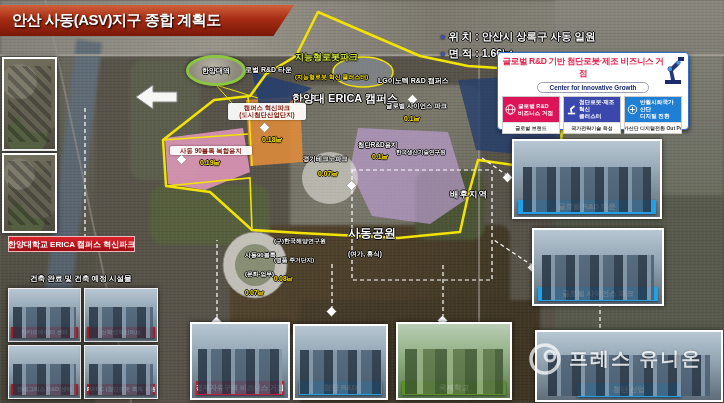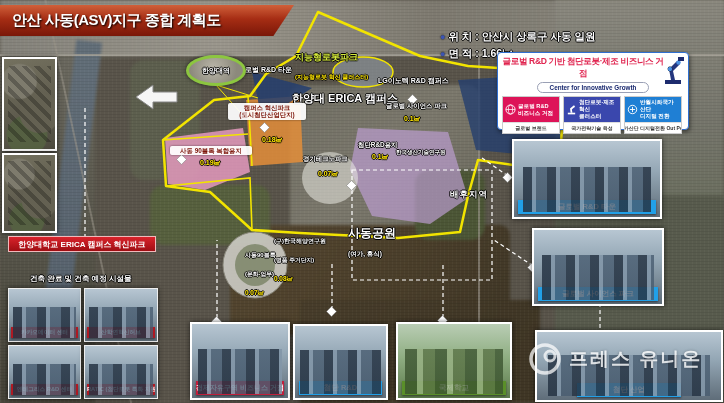--- a/index.html
+++ b/index.html
@@ -63,21 +63,21 @@
   .photo-green{background:linear-gradient(180deg,#b9cdb4 0%,#8fae82 45%,#5d7a4d 100%);}
   .photo-green::after{background:repeating-linear-gradient(90deg,rgba(60,84,48,.8) 0 12px,rgba(150,175,130,.85) 12px 18px,rgba(90,115,70,.8) 18px 30px);}
   .sat{background:radial-gradient(circle at 30% 25%,#7e7b6d 0 22%,transparent 24%),
         radial-gradient(circle at 70% 60%,#646152 0 30%,transparent 32%),
         radial-gradient(circle at 45% 85%,#556042 0 24%,transparent 26%),
         linear-gradient(160deg,#74715f,#5a574a 70%,#4c4a3e);}
   .sat::after{background:repeating-linear-gradient(45deg,rgba(0,0,0,.25) 0 4px,transparent 4px 9px);top:8%;left:8%;right:8%;bottom:8%;}
   .plabel{position:absolute;left:4px;right:4px;bottom:3px;color:#fff;font-weight:bold;text-align:center;
           padding:2px 0;font-size:7.5px;box-shadow:0 1px 2px rgba(0,0,0,.5);white-space:nowrap;overflow:hidden;}
   
-  #erica-banner{left:8px;top:236px;width:148px;height:16px;background:linear-gradient(180deg,#d9232b,#9f0e13);
+  #erica-banner{left:8px;top:236px;width:127px;height:16px;background:linear-gradient(180deg,#d9232b,#9f0e13);
     border:1px solid #f0b9bb;color:#fff;font-size:8px;font-weight:bold;display:flex;align-items:center;justify-content:center;white-space:nowrap;}
   #facilities-title{left:30px;top:274px;font-size:7.6px;}
   #fac-grid{left:8px;top:288px;width:153px;display:grid;grid-template-columns:73px 74px;gap:3px;}
   .fac{position:relative;height:54px;border:1px solid #eee;}
   .fac .plabel{font-size:5.7px;background:rgba(178,20,30,.95);left:2px;right:2px;padding:1.5px 0;}
   
   #station{left:186px;top:55px;width:60px;height:31px;border:3px solid #8cc63f;border-radius:50%;
     background:radial-gradient(circle at 45% 40%,#b9b5a8,#8c897c 70%);display:flex;align-items:center;justify-content:center;
     box-shadow:0 0 4px rgba(0,0,0,.6);}
   #station span{font-size:7px;}

